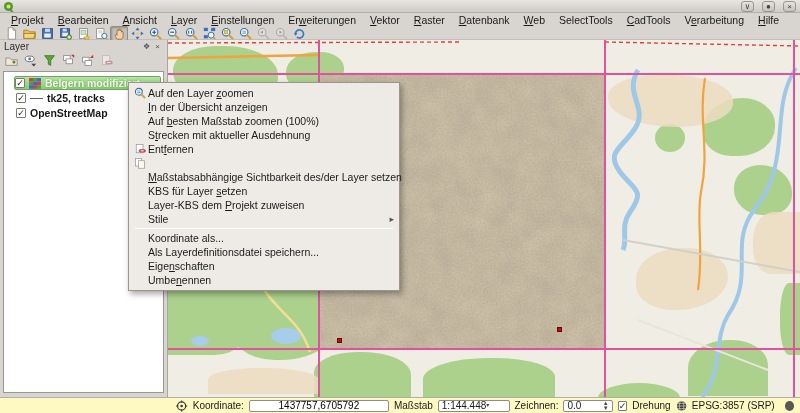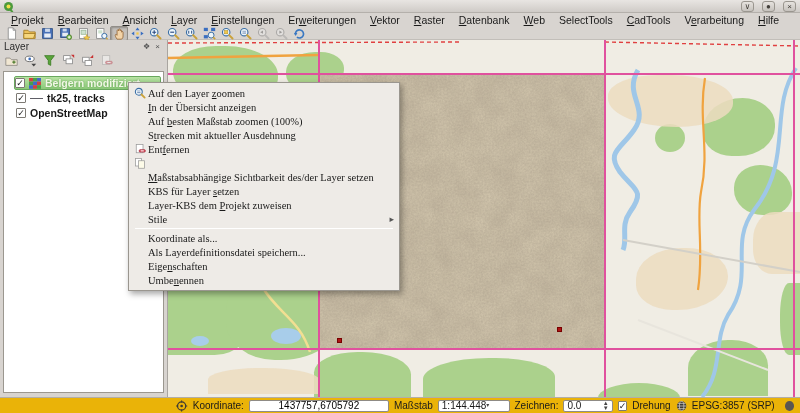--- a/index.html
+++ b/index.html
@@ -61,30 +61,30 @@
   .patch { position:absolute; background:#ecdcc0; opacity:.85; }
   .mapsvg { position:absolute; left:0; top:0; }
   .scan { position:absolute; background:#d6cab0; box-shadow:0 0 0 1px #b9ac8e inset; }
   .gridline { position:absolute; background:#e0519e; z-index:30; }
   .marker { position:absolute; width:5px; height:5px; background:#b01414; border:1px solid #700;
             z-index:35; }
 
   
   .ctxmenu { position:absolute; left:128px; top:82px; width:272px; z-index:100;
              background:#eeebe7; border:1px solid #9a968f;
-             box-shadow:2px 3px 6px rgba(0,0,0,.35); padding:3px 1px;font-family:Liberation Serif, serif; }
+             box-shadow:2px 3px 6px rgba(0,0,0,.35); padding:3px 1px; }
   .ci { display:flex; align-items:center; height:14px; padding:0 4px 0 2px; }
   .ci .cicon { width:16px; height:12px; flex:0 0 16px; display:flex; align-items:center; justify-content:center; }
   .ci .clabel { flex:1; font-size:10.5px; white-space:nowrap; }
   .ci .csub { font-size:9px; color:#555; }
   .csep { height:1px; background:#c9c5bf; margin:2px 5px; border-bottom:1px solid #fff; }
 
   
   .statusbar { position:absolute; left:0; top:397px; width:800px; height:16px;
-               background:#eab308; border-top:1px solid #b2aea8;
+               background:#fef9c3; border-top:1px solid #b2aea8;
                display:flex; align-items:center; font-size:10px; gap:5px; }
   .sb-field { background:#fff; border:1px solid #8f8b85; border-radius:2px; height:12px;
               font-size:10px; font-family:"Liberation Sans",sans-serif; padding:0 3px; }
   .sb-coord { width:140px; text-align:center; }
   .sb-combo { width:76px; display:flex; align-items:center; justify-content:flex-start; }
   .sb-spin  { width:52px; display:flex; align-items:center; justify-content:space-between; }
   .arrows { font-size:6px; line-height:5px; color:#444; }
   .sb-check { width:10px; height:10px; background:#fff; border:1px solid #7d7a74; border-radius:1px;
               font-size:9px; line-height:9px; text-align:center; }
   .sb-label { white-space:nowrap; }

